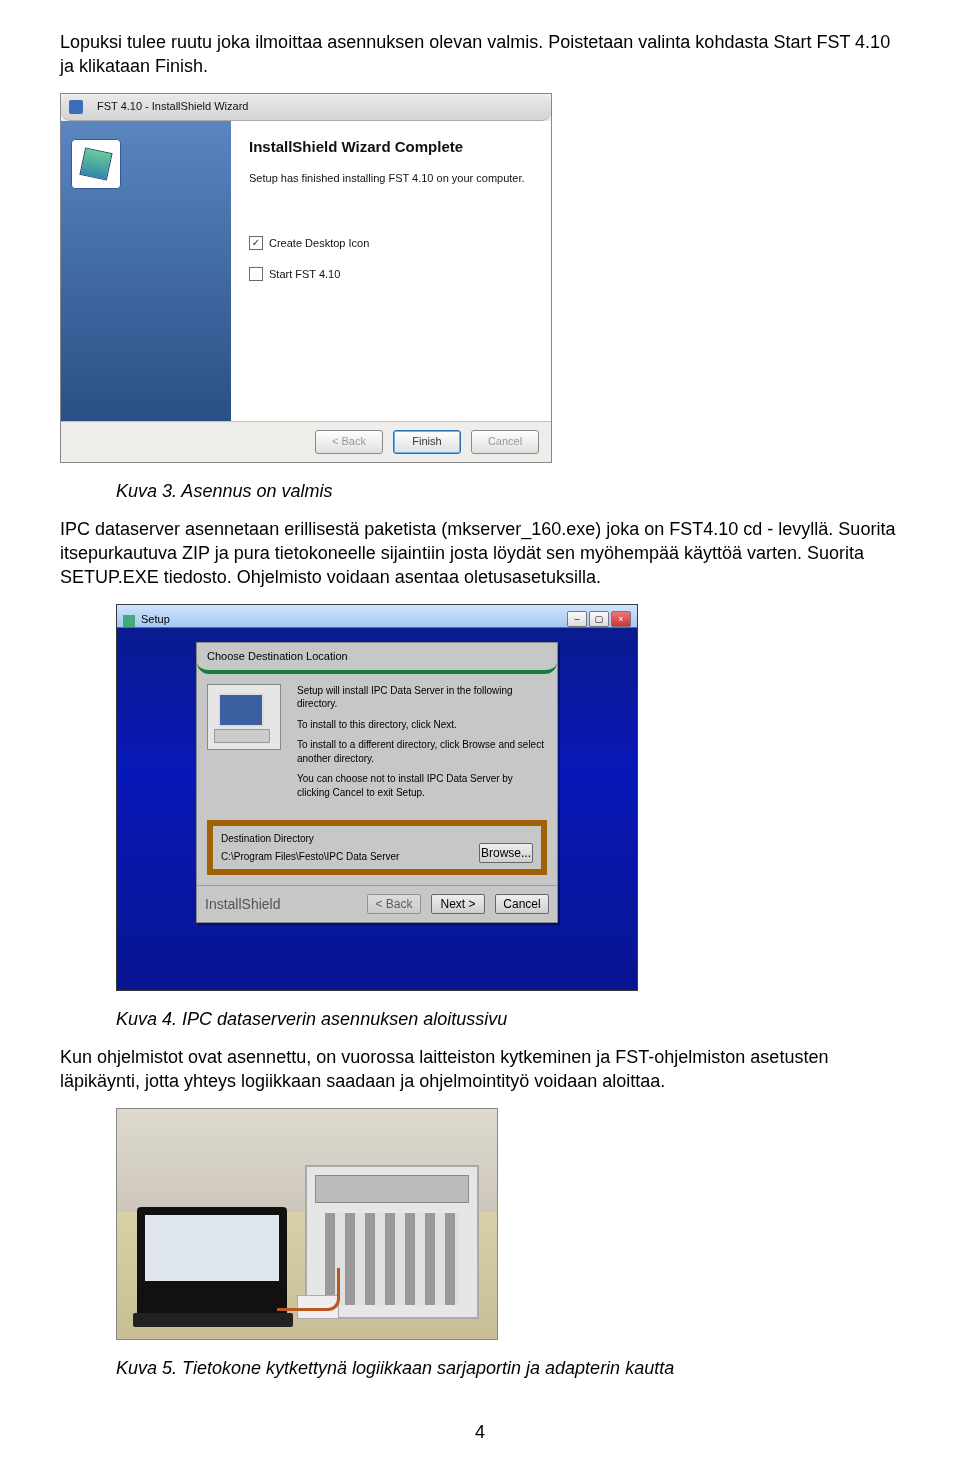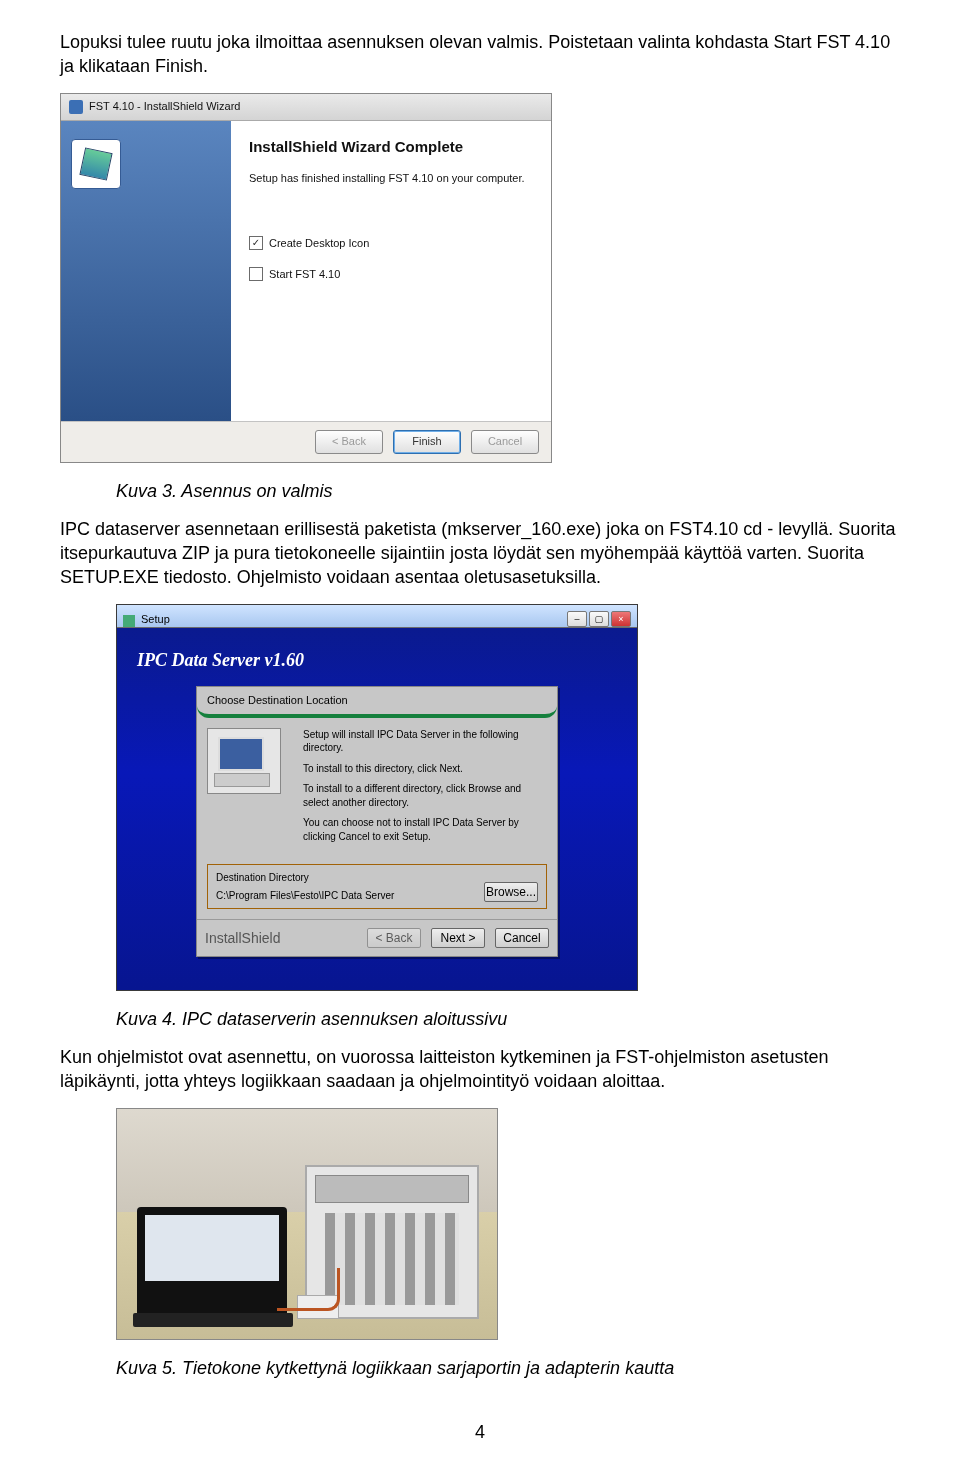--- a/index.html
+++ b/index.html
@@ -18,22 +18,23 @@
   .indent { margin-left: 56px; }
   .page-num { text-align: center; margin-top: 40px; }
 
   
   .win1 {
     width: 490px; border: 1px solid #888; background:#f1f0ee;
     font-family: Tahoma, Arial, sans-serif; font-size: 11px; color:#111;
   }
   .win1 .titlebar {
     height: 26px; background: linear-gradient(#eaeaea,#d4d4d4);
-    display:flex; align-items:center; padding: 0 8px; gap:6px;
+    display:flex; align-items:center; padding: 0 8px; gap:14px;
     border-bottom:1px solid #aaa;
+    border-radius:9px;
   }
   .win1 .titlebar .tb-icon {
     width:14px;height:14px;background:#3b6fb5;border-radius:2px;
   }
   .win1 .body {
     display:flex; background:#fff; min-height:300px;
   }
   .win1 .leftcol {
     width:150px; background: linear-gradient(#5a85bf,#2a4f86);
     padding:18px 10px;
@@ -88,36 +89,36 @@
     font-family: "Times New Roman", serif; margin: 6px 0 14px 4px;
   }
   .win2 .dialog{
     width: 360px; margin-left:auto; margin-right:auto; border:1px solid #888;
     background:#c7c7c7; padding:0; box-shadow: 2px 2px 0 #00000055;
   }
   .win2 .dlg-head{
     background:#c7c7c7; padding:6px 10px; font-size:11px; border-bottom:4px solid #15803d;border-radius:12px;
   }
   .win2 .dlg-body{
-    background:#c7c7c7; padding:10px; display:flex; gap:22px;
+    background:#c7c7c7; padding:10px; display:flex; gap:16px;
   }
   .win2 .pc-icon{
     width:72px;height:64px; background:#e6e6e6; border:1px solid #888; position:relative;
   }
   .win2 .pc-icon::before{
     content:""; position:absolute; left:10px; top:8px; width:42px; height:30px;
     background:#3b5fa0; border:2px solid #ddd;
   }
   .win2 .pc-icon::after{
     content:""; position:absolute; left:6px; bottom:6px; width:54px; height:12px; background:#ccc; border:1px solid #999;
   }
   .win2 .dtext{font-size:10px; line-height:1.35; flex:1;}
   .win2 .dtext p{margin:0 0 7px 0;}
   .win2 .dest{
-    margin:4px 10px 10px 10px; border:1px solid #a16207; padding:6px 8px;
+    margin:4px 10px 10px 10px; border:6px solid #a16207; padding:6px 8px;
     background:#c7c7c7; display:flex; align-items:flex-end; gap:8px; justify-content:space-between;
   }
   .win2 .dest .col{display:flex;flex-direction:column;gap:4px;font-size:10px;}
   .win2 .smallbtn{
     min-width:52px;height:18px;border:1px solid #666;background:linear-gradient(#eee,#cfcfcf);
     font-size:12px;display:flex;align-items:center;justify-content:center;border-radius:2px;
   }
   .win2 .dlg-foot{
     border-top:1px solid #9a9a9a; padding:8px; display:flex; justify-content:flex-end; gap:10px; align-items:center;
     background:#c7c7c7;
@@ -195,21 +196,20 @@
       <span class="tb-icon"></span>
       <span>Setup</span>
       <span class="spacer"></span>
       <span class="tb-btns">
         <span class="tb-btn">–</span>
         <span class="tb-btn">▢</span>
         <span class="tb-btn close">×</span>
       </span>
     </div>
     <div class="surface">
-      <div class="app-title">IPC Data Server v1.60</div>
       <div class="dialog">
         <div class="dlg-head">Choose Destination Location</div>
         <div class="dlg-body">
           <div class="pc-icon"></div>
           <div class="dtext">
             <p>Setup will install IPC Data Server in the following directory.</p>
             <p>To install to this directory, click Next.</p>
             <p>To install to a different directory, click Browse and select another directory.</p>
             <p>You can choose not to install IPC Data Server by clicking Cancel to exit Setup.</p>
           </div>

